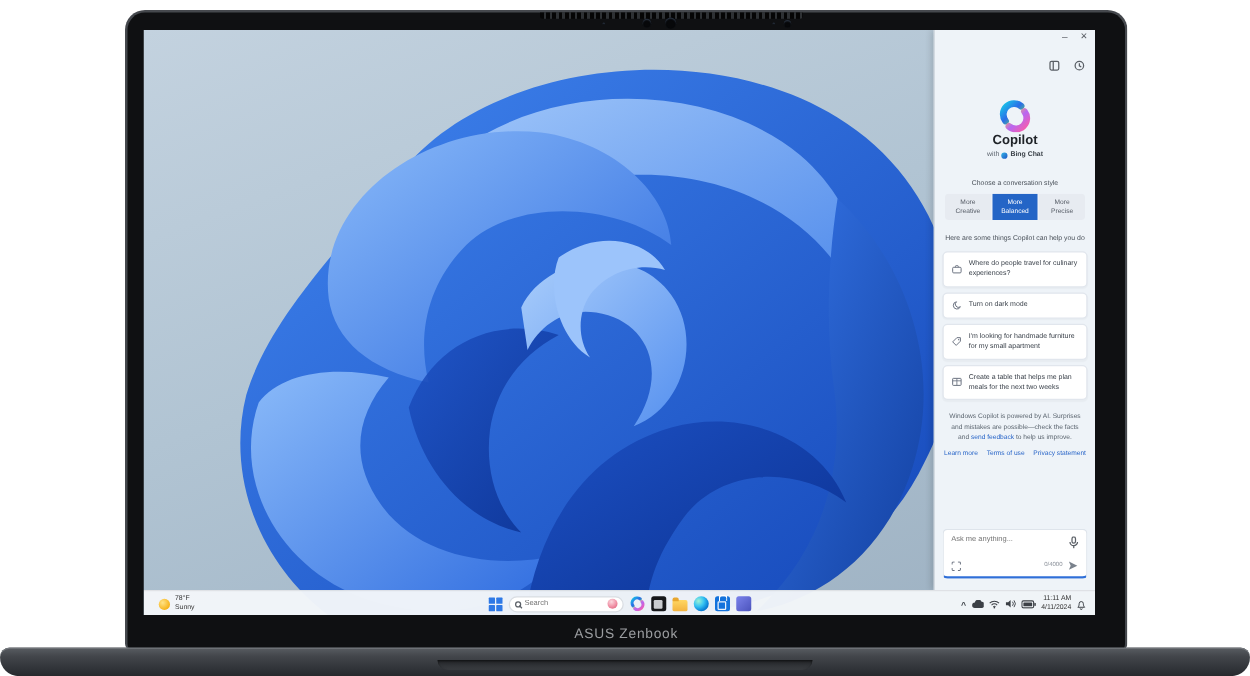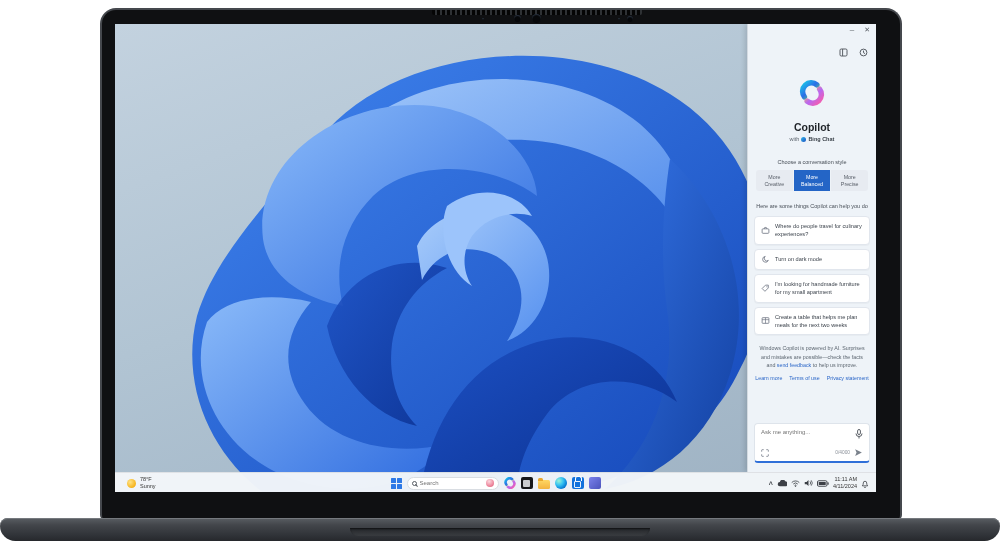--- a/index.html
+++ b/index.html
@@ -80,21 +80,21 @@
   
   .copilot-panel { position:absolute; right:0; top:0; width:129px; height:448px;
                    background:#eef3f8; border-left:1px solid #d3dae1;
                    box-shadow:-2px 0 5px rgba(0,0,0,.14); font-size:6px; color:#3f4650; }
   .cp-controls { position:absolute; top:2px; right:6px; display:flex; gap:10px;
                  color:#5a5f66; font-size:8px; line-height:1; }
   .cp-controls span { cursor:pointer; }
   .cp-close { font-size:7px; }
   .cp-tools { position:absolute; top:24px; right:8px; display:flex; gap:11px; }
   .cp-logo-wrap { display:flex; justify-content:center; margin-top:56px; }
-  .cp-title { text-align:center; margin-top:15px; font-size:10.5px; font-weight:bold; color:#1f2328; }
+  .cp-title { text-align:center; margin-top:0; font-size:10.5px; font-weight:bold; color:#1f2328; }
   .cp-sub { display:flex; justify-content:center; align-items:center; gap:2px;
             margin-top:3px; font-size:5.5px; color:#5c646e; }
   .bing-icon { width:5px; height:5px; border-radius:50%; flex:none;
                background:linear-gradient(135deg,#35b6e8,#1b53c4); }
   .cp-sub b { color:#3a4149; font-weight:bold; }
   .cp-style-prompt { text-align:center; margin-top:17px; font-size:5.5px; color:#474e57; }
   .cp-segments { display:flex; gap:1px; margin:5px 8px 0; height:21px; border-radius:3px;
                  overflow:hidden; }
   .cp-segment { flex:1; background:#e7ebf1; color:#565c66; font-size:5.3px; line-height:1.3;
                 display:flex; align-items:center; justify-content:center; text-align:center;
@@ -332,17 +332,18 @@
           <div>4/11/2024</div>
         </span>
         <svg width="8" height="9" viewBox="0 0 10 11">
           <path d="M1.6 8.4 h6.8 c-.9-.9-1.3-1.9-1.3-3.6 a2.1 2.1 0 0 0-4.2 0 c0 1.7-.4 2.7-1.3 3.6 z" fill="none" stroke="#3c4046" stroke-width="1"></path>
           <path d="M4 9.6 a1 1 0 0 0 2 0" fill="none" stroke="#3c4046" stroke-width="1"></path>
         </svg>
       </div>
     </div>
   </div>
 
+  <div class="brand-plate">ASUS Zenbook</div>
 </div>
 
 <div class="laptop-base">
   <div class="base-notch"></div>
 </div>
 
 </body></html>

